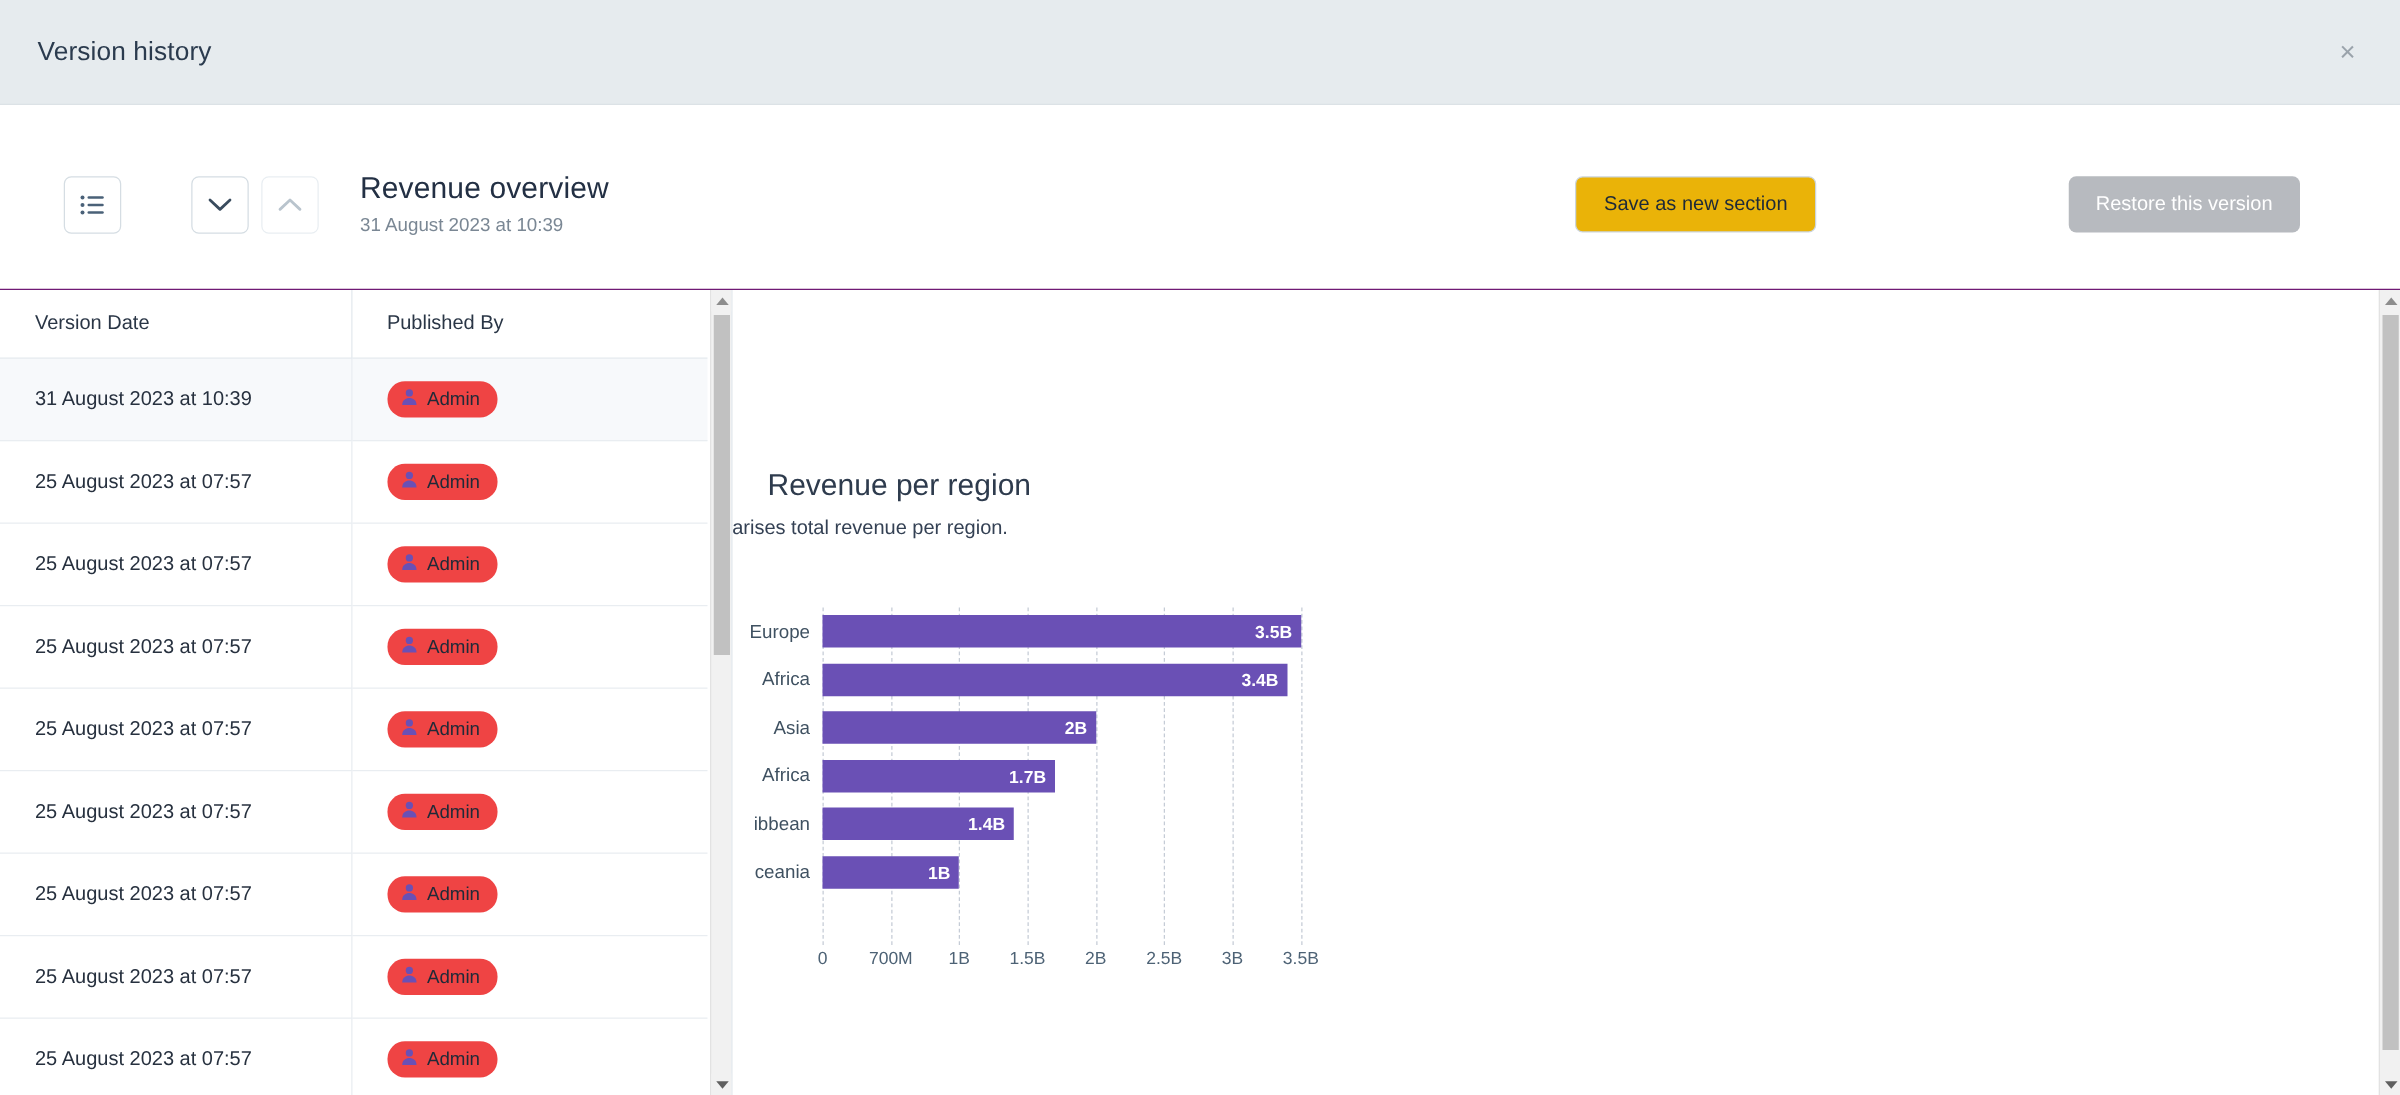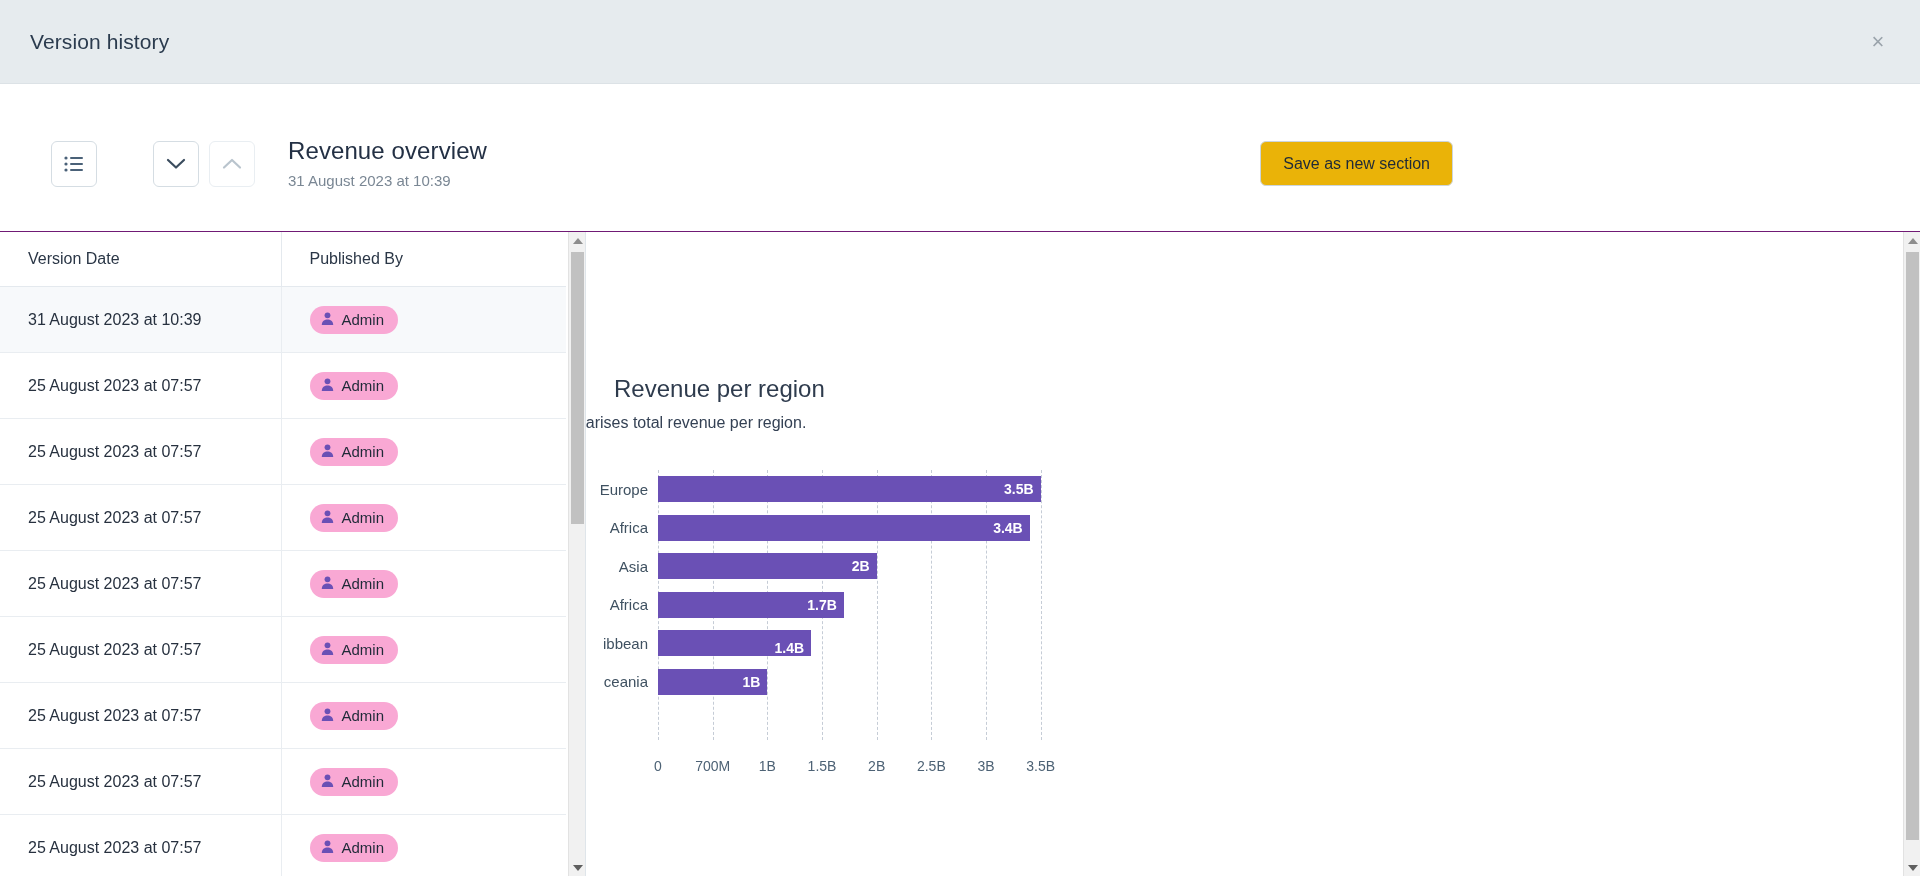--- a/index.html
+++ b/index.html
@@ -104,21 +104,21 @@
     position: absolute; left: 116px; top: 143px;
     font-size: 24px; font-weight: 400; color: #2e3b4d;
   }
   .chart-desc {
     position: absolute; left: 30px; top: 182px;
     font-size: 16px; color: #344154;
     white-space: nowrap;
   }
 
   .plot {
-    position: absolute; left: 160px; top: 238px;
+    position: absolute; left: 160px; top: 254px;
     width: 410px; height: 270px; padding-left: 12px;
   }
   .plot-grid { position: absolute; inset: 0; }
   .gridline {
     position: absolute; top: 0; bottom: 0; width: 0;
     border-left: 1px dashed #c5ccd6;
   }
   .bars { position: absolute; inset: 0; }
   .bar-row {
     position: relative;
@@ -177,21 +177,21 @@
     height: 66px;
     border-bottom: 1px solid #e9edf1;
     vertical-align: middle;
   }
   .vh-table td.col-date { border-right: 1px solid #e9edf1; }
   tr.selected td { background: #f7f9fb; }
   tr.selected td.col-date { border-right-color: #e9edf1; }
 
   .chip {
     display: inline-flex; align-items: center; gap: 7px;
-    background: #f9a8d4; border-radius: 14px;
+    background: #ef4444; border-radius: 14px;
     padding: 5px 14px 5px 10px;
     font-size: 15px; color: #1f2a38;
   }
   .chip svg { flex: 0 0 auto; }
 
   
   .scrollbar {
     position: absolute;
     width: 17px;
     background: #f1f1f1;
@@ -253,20 +253,21 @@
       </svg>
     </span>
   </div>
 
   <div class="tb-heading">
     <h2>Revenue overview</h2>
     <div class="sub">31 August 2023 at 10:39</div>
   </div>
 
   <button class="btn-secondary">Save as new section</button>
+  <button class="btn-disabled">Restore this version</button>
 </div>
 
 <div class="body-area">
 
   <div class="content-pane">
     <div class="chart-card">
       <div class="chart-title">Revenue per region</div>
       <div class="chart-desc">rt summarises total revenue per region.</div>
 
       <div class="plot">
@@ -300,21 +301,21 @@
               </div>
             </div>
             <div class="bar-row">
               <span class="cat-label">Africa</span>
               <div class="bar" style="width: 185.867px;">
                 <span class="bar-label">1.7B</span>
               </div>
             </div>
             <div class="bar-row">
               <span class="cat-label">ibbean</span>
-              <div class="bar" style="width: 153.067px; align-items: flex-end;">
+              <div class="bar" style="width: 153.067px;">
                 <span class="bar-label">1.4B</span>
               </div>
             </div>
             <div class="bar-row">
               <span class="cat-label">ceania</span>
               <div class="bar" style="width: 109.333px;">
                 <span class="bar-label">1B</span>
               </div>
             </div>
           </div>

